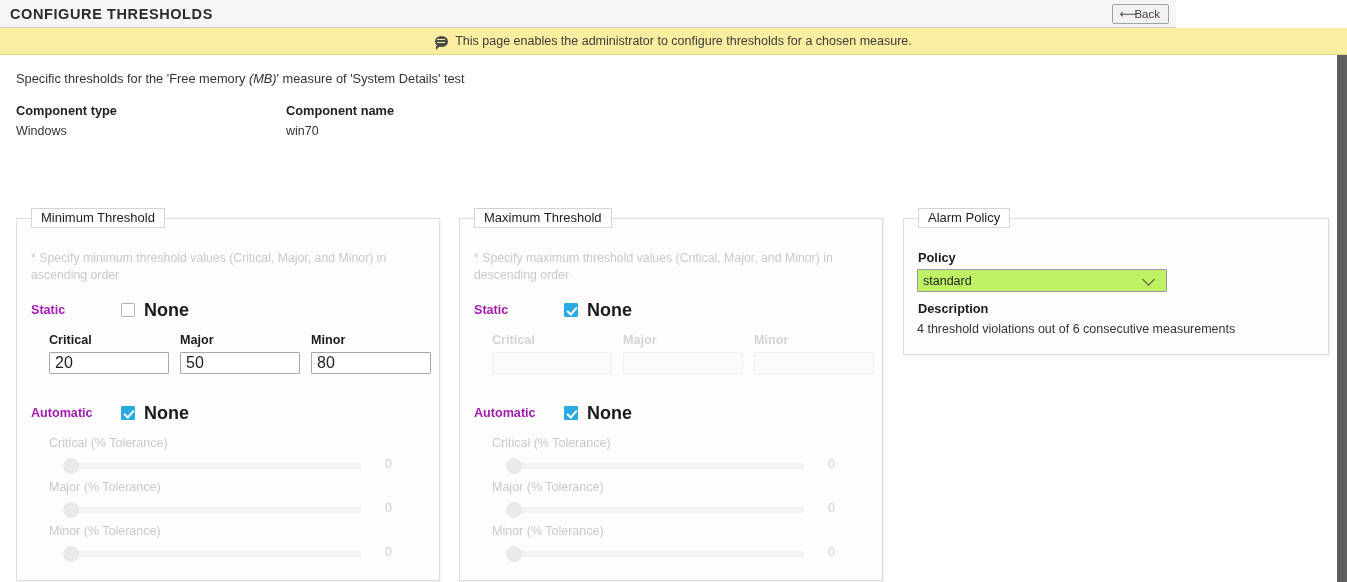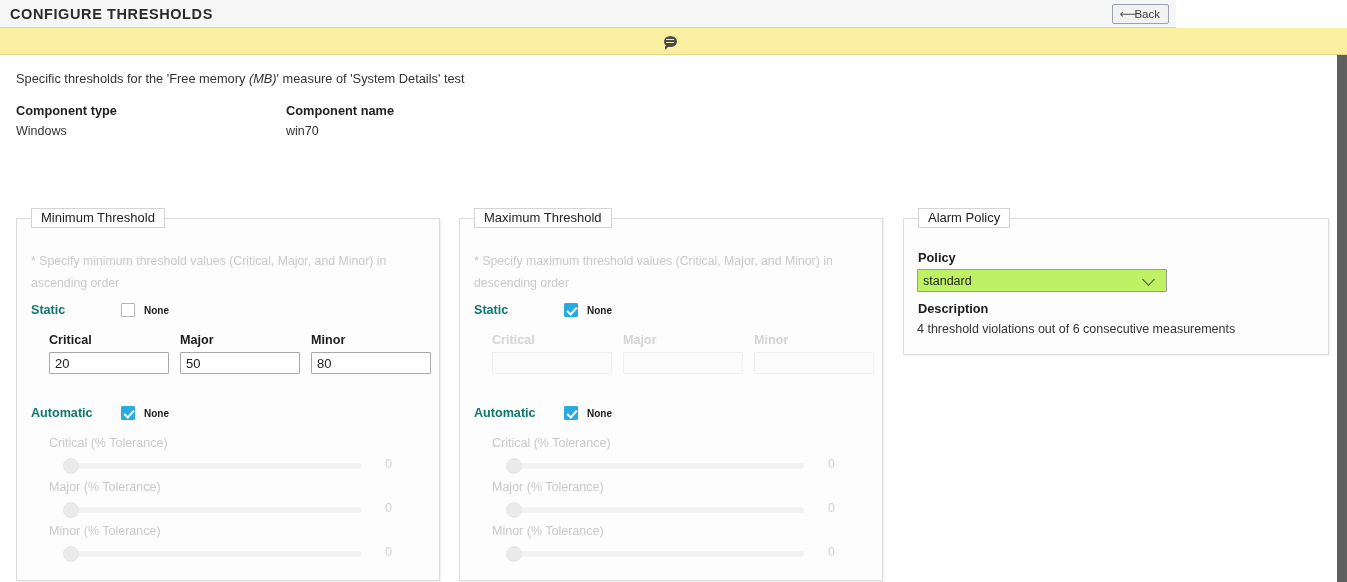--- a/index.html
+++ b/index.html
@@ -161,35 +161,35 @@
 
   #panel-min { left: 16px;  top: 163px; width: 424px; height: 363px; }
   #panel-max { left: 459px; top: 163px; width: 424px; height: 363px; }
   #panel-alarm { left: 903px; top: 163px; width: 426px; height: 137px; }
 
   .hint {
     position: absolute;
     left: 14px; top: 31px;
     width: 378px;
     font-size: 12.3px;
-    line-height: 22px;
+    line-height: 17px;
     color: #c9c9c9;
   }
 
   .mode-row {
     position: absolute;
     left: 14px;
     display: flex;
     align-items: center;
     height: 18px;
   }
   .mode-row .mode-label {
     font-size: 12.6px;
     font-weight: bold;
-    color: #0f766e;
+    color: #a21caf;
     width: 90px;
   }
   .cb {
     width: 14px; height: 14px;
     border: 1px solid #b4b4b4;
     background: #ffffff;
     border-radius: 1px;
     display: inline-block;
     position: relative;
     cursor: pointer;
@@ -203,21 +203,21 @@
     content: "";
     position: absolute;
     left: 4px; top: 1px;
     width: 4px; height: 8px;
     border: solid #ffffff;
     border-width: 0 2px 2px 0;
     transform: rotate(42deg);
   }
   .mode-row .cb-text {
     margin-left: 9px;
-    font-size: 10px;
+    font-size: 18px;
     font-weight: bold;
     color: #1a1a1a;
   }
 
   
   .static-grid {
     position: absolute;
     left: 32px;
     width: 386px;
   }
@@ -232,21 +232,21 @@
     font-size: 12.6px;
     font-weight: bold;
     color: #1c1c1c;
     margin-bottom: 5px;
     display: block;
   }
   .sg-col input {
     width: 120px;
     height: 22px;
     padding: 0 5px;
-    font-size: 13px;
+    font-size: 16px;
     font-family: "Liberation Sans", sans-serif;
     color: #222;
     border: 1px solid #a8a8a8;
     border-radius: 1px;
     background: #ffffff;
     outline: none;
   }
   .panel.disabled-static .sg-col .sg-label { color: #d4d4d4; }
   .panel.disabled-static .sg-col input {
     border-color: #f0f0f0;
@@ -343,20 +343,21 @@
   <div class="titlebar">
     <span class="page-title">CONFIGURE THRESHOLDS</span>
     <div class="back-btn">
       <span class="arrow">⟵</span>
       <span>Back</span>
     </div>
   </div>
 
   <div class="infobar">
     <span class="bubble-icon"></span>
+    <span class="msg">This page enables the administrator to configure thresholds for a chosen measure.</span>
   </div>
 
   <div class="right-rail"></div>
 
   <div class="body-area">
 
     <div class="subtitle"><span>Specific thresholds for the 'Free memory </span><span class="unit">(MB)</span><span>' measure of 'System Details' test</span></div>
 
     <div class="meta-label" id="mt-label">Component type</div>
     <div class="meta-label" id="mn-label">Component name</div>

